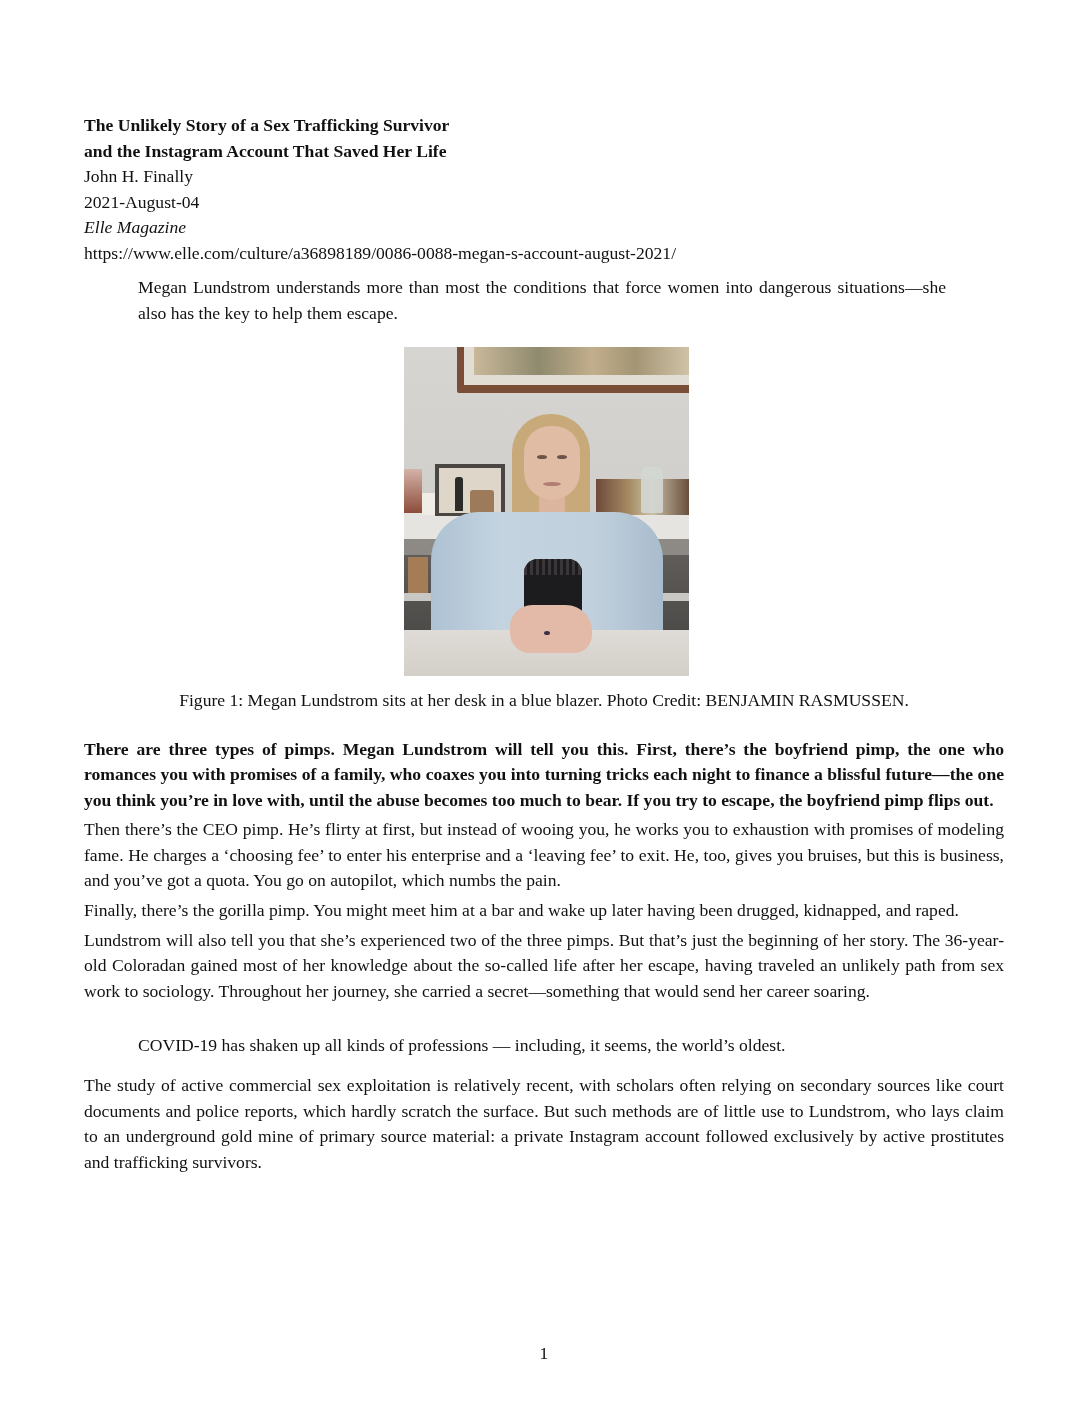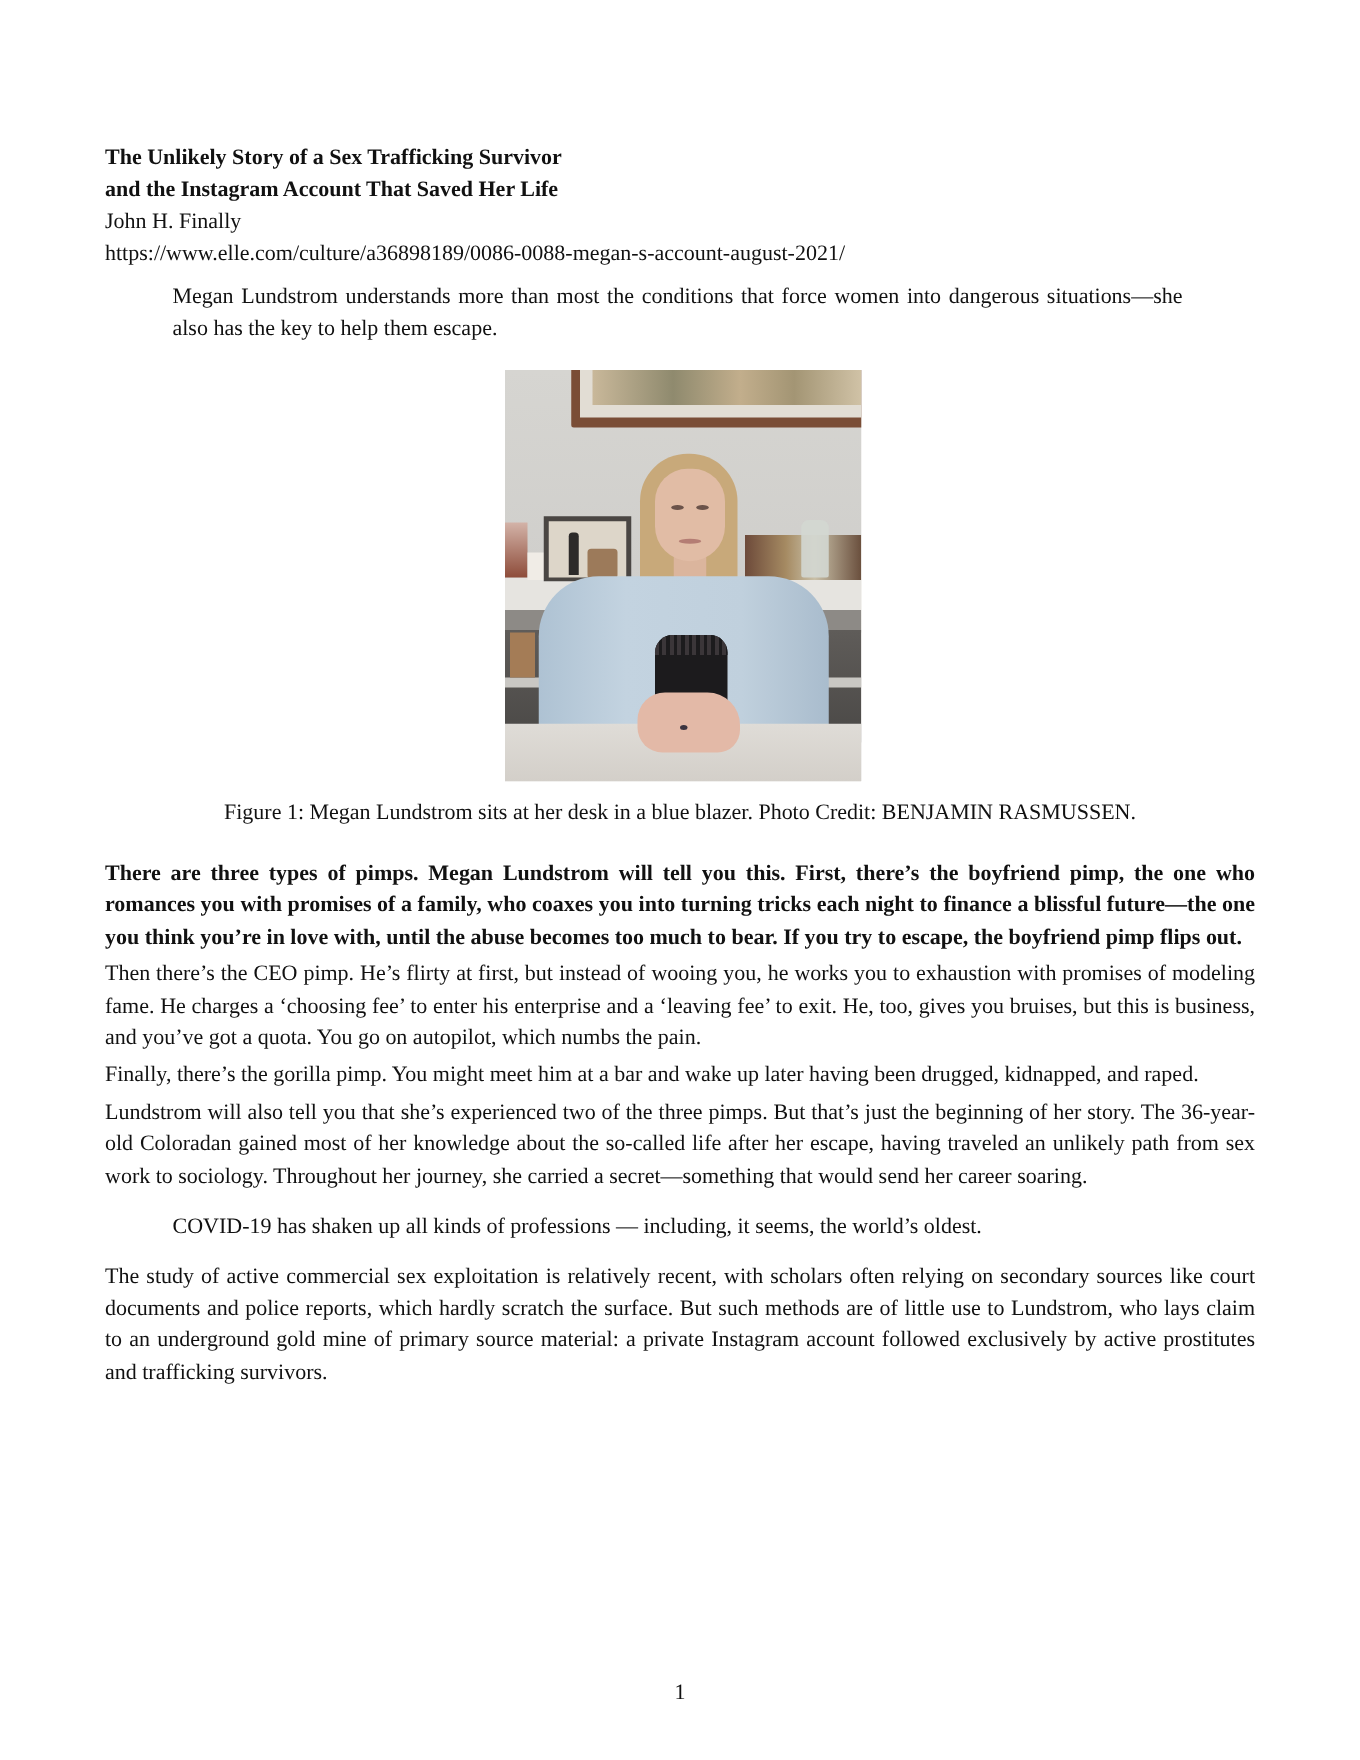--- a/index.html
+++ b/index.html
@@ -52,21 +52,21 @@
     }
     .body-para {
       text-align: justify;
       text-align-last: left;
       margin: 0;
       line-height: 25.6px;
     }
     .p1 { margin-top: 23px; font-weight: bold; }
     .pgap { margin-top: 4px; }
     .quote-line {
-      margin-top: 15px;
+      margin-top: 29px;
       margin-left: 54px;
       white-space: nowrap;
     }
     .page-number {
       position: absolute;
       top: 1341px;
       left: 0;
       width: 1088px;
       text-align: center;
       font-size: 17.6px;
@@ -107,20 +107,22 @@
   </style>
 </head>
 <body>
 
 <div class="page">
 
   <div class="header-block">
     <div class="title-line">The Unlikely Story of a Sex Trafficking Survivor</div>
     <div class="title-line">and the Instagram Account That Saved Her Life</div>
     <div>John H. Finally</div>
+    <div>2021-August-04</div>
+    <div class="publication">Elle Magazine</div>
     <div>https://www.elle.com/culture/a36898189/0086-0088-megan-s-account-august-2021/</div>
   </div>
 
   <div class="abstract">Megan Lundstrom understands more than most the conditions that force women into dangerous situations—she also has the key to help them escape.</div>
 
   <div class="figure" role="img" aria-label="Megan Lundstrom sits at her desk in a blue blazer">
     <div class="ph wall"></div>
     <div class="ph frame"></div>
     <div class="ph frame-mat"></div>
     <div class="ph frame-art"></div>

